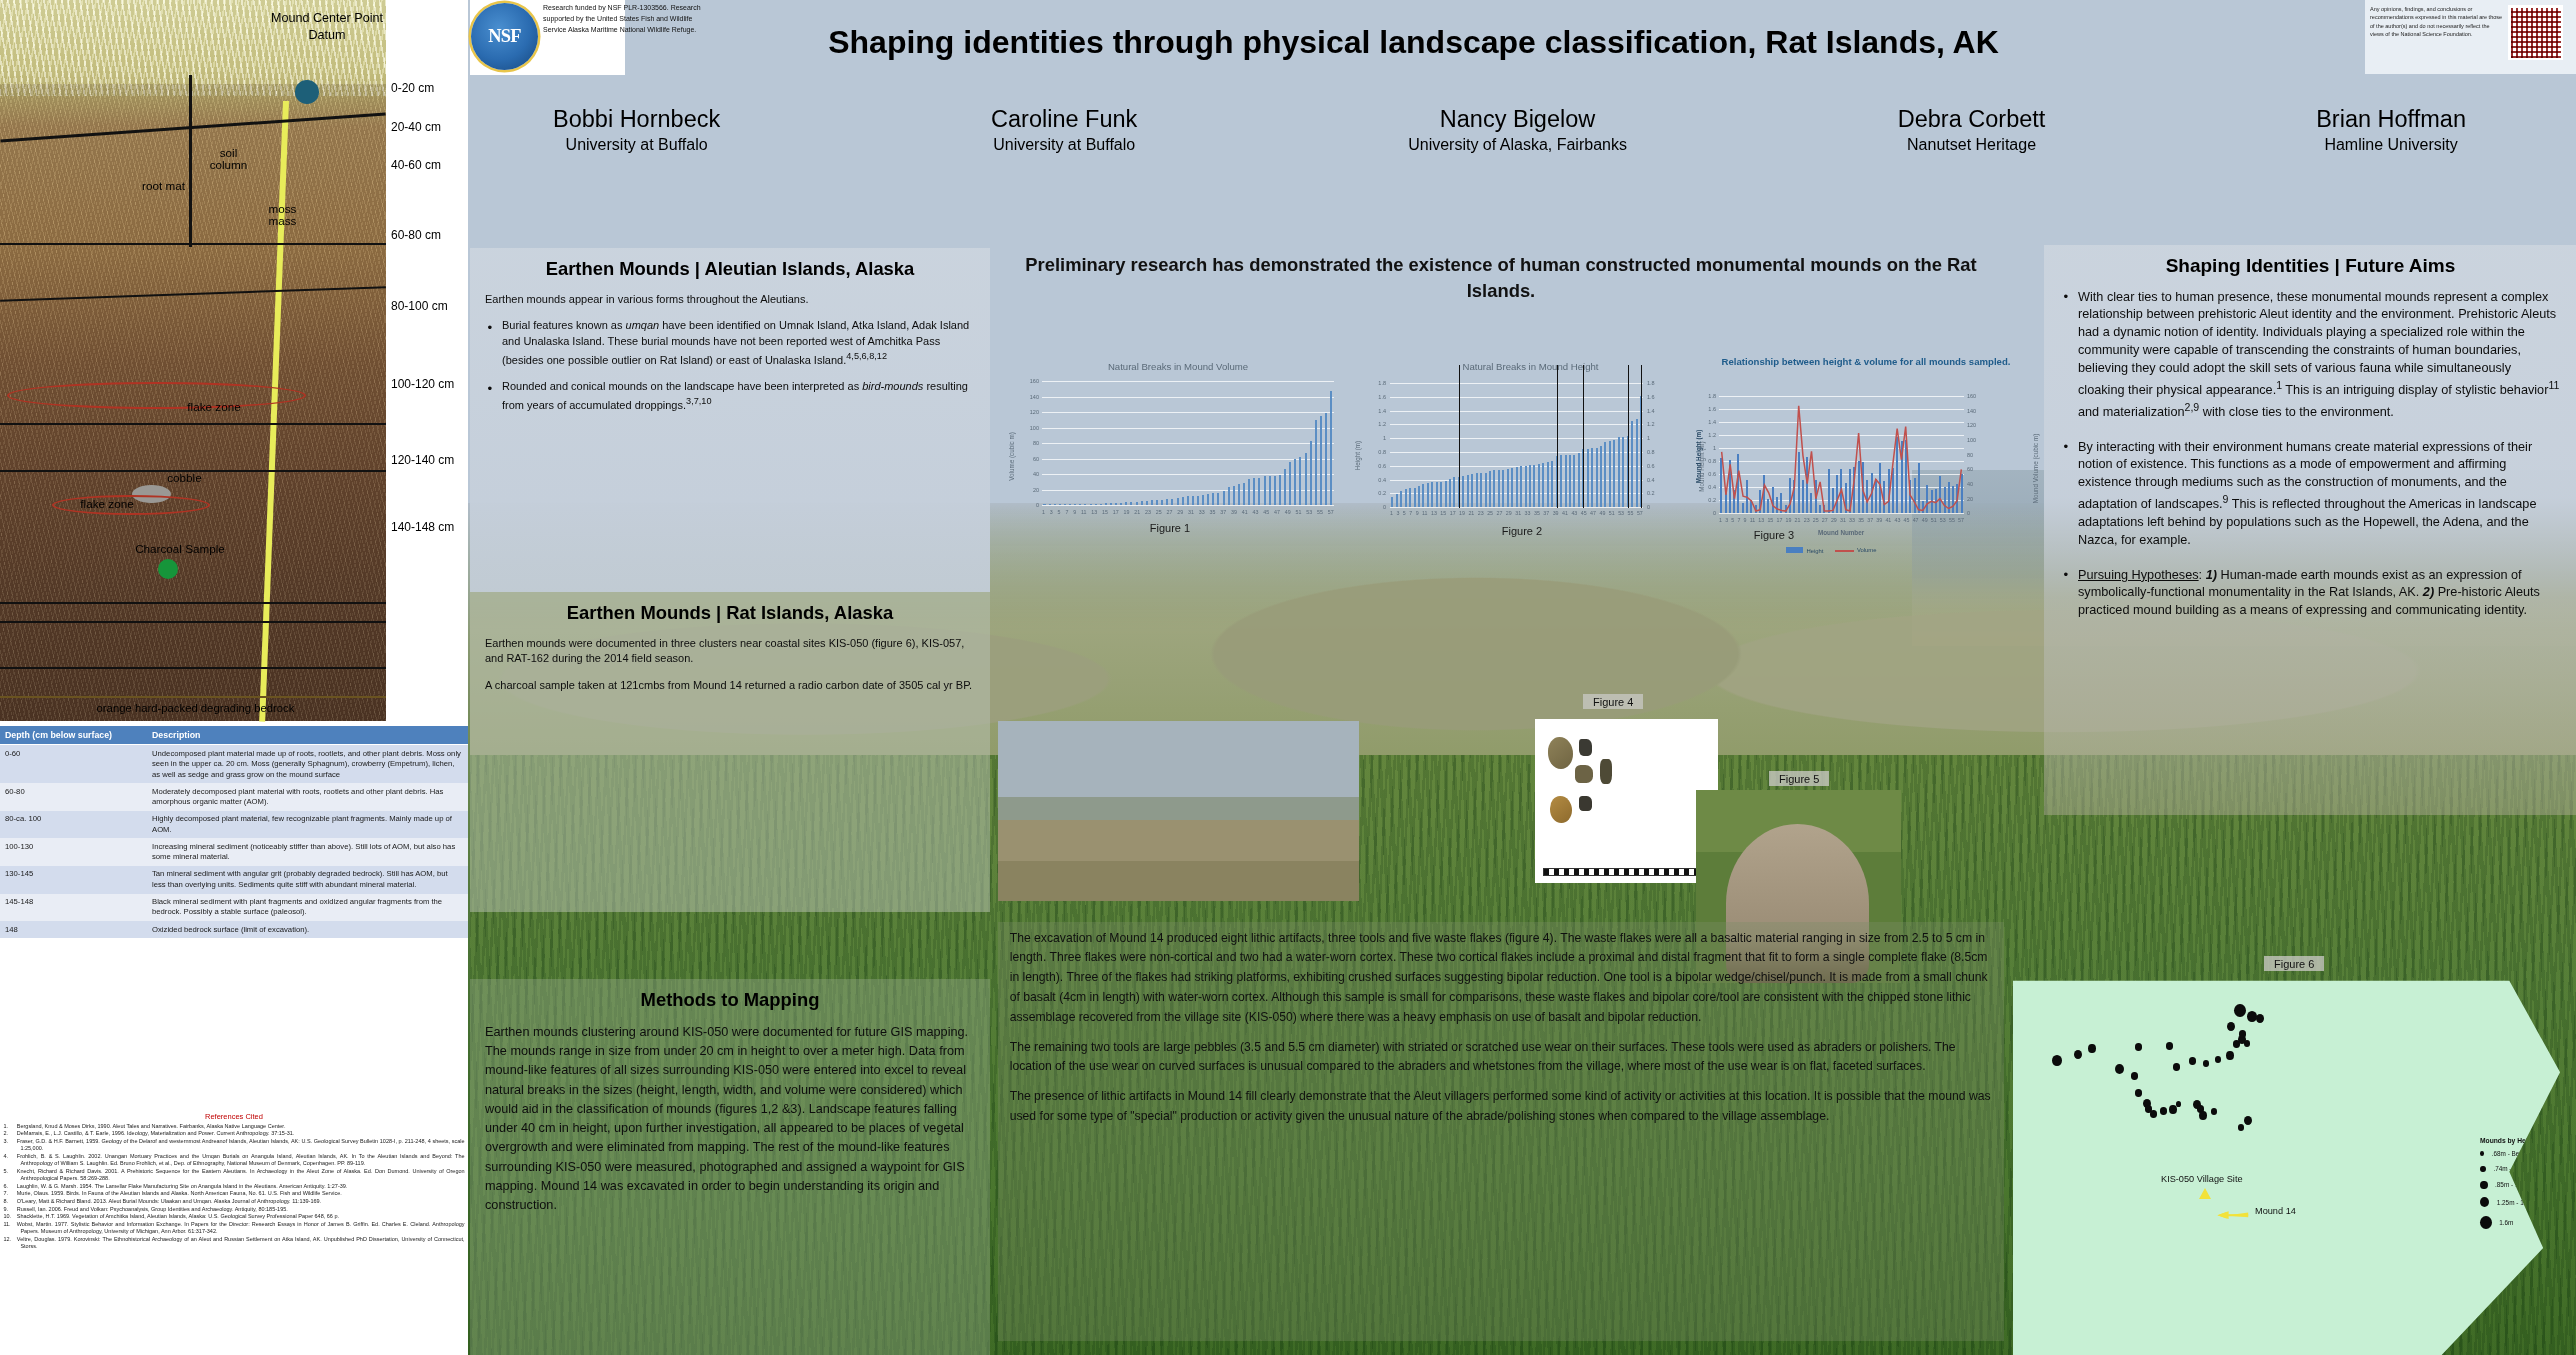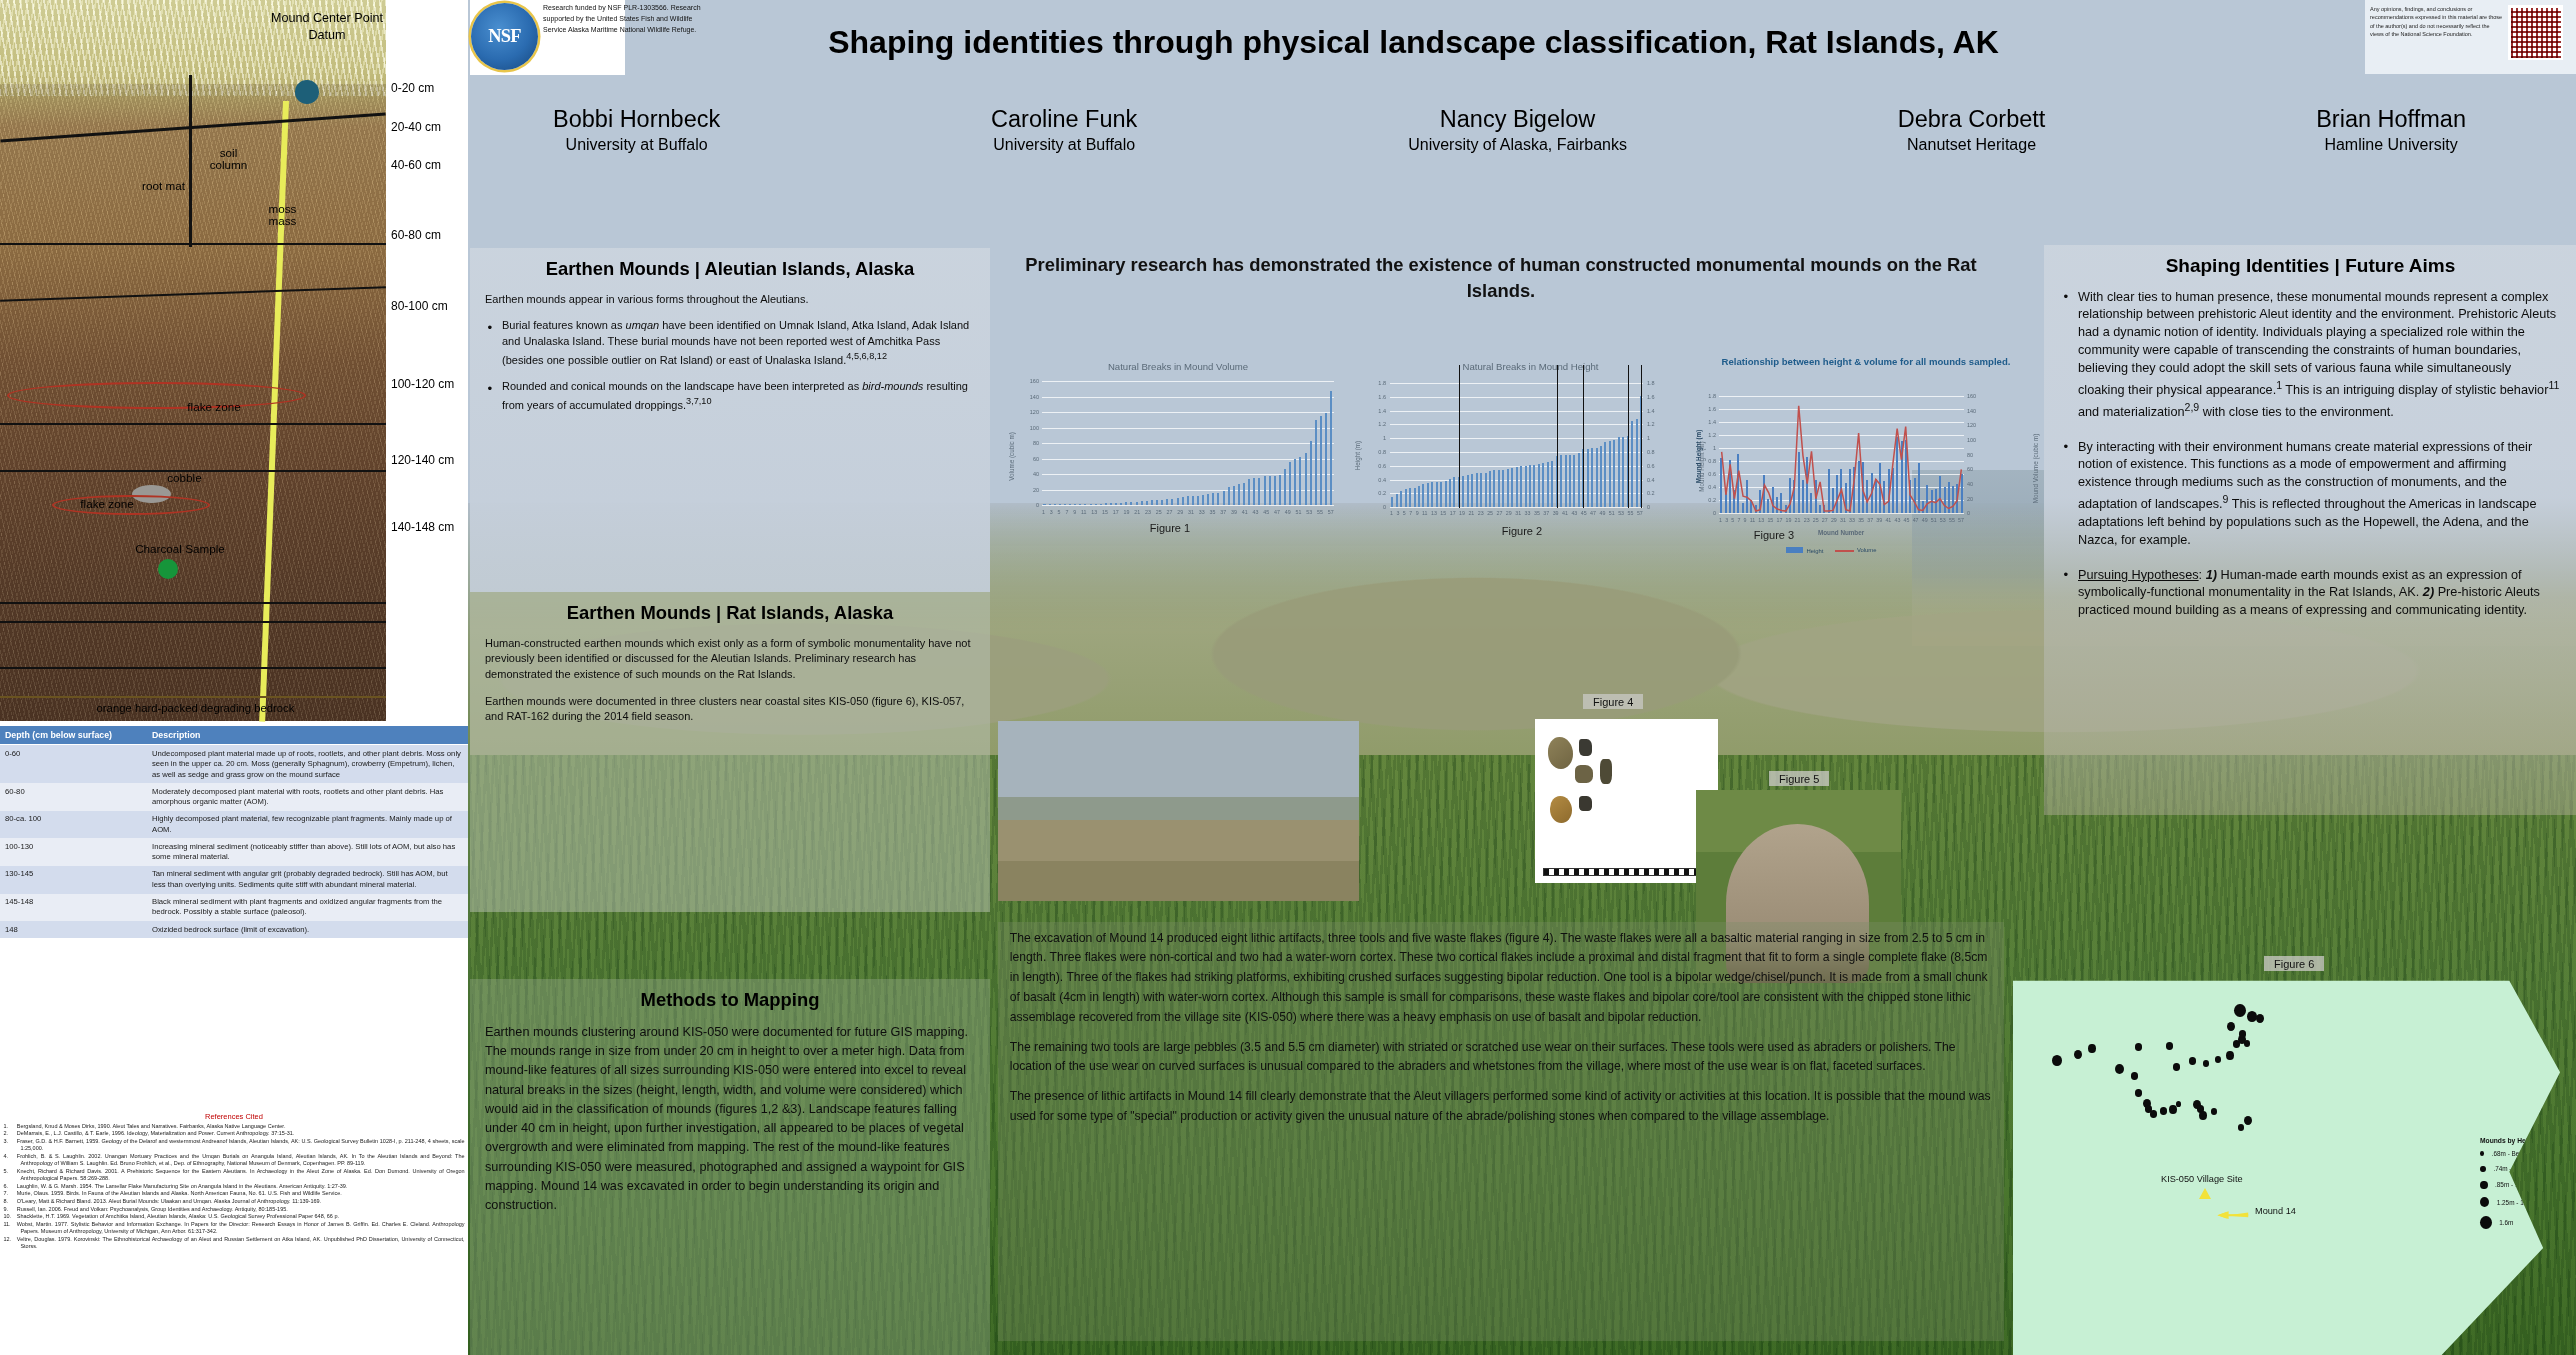--- a/index.html
+++ b/index.html
@@ -495,22 +495,22 @@
   <h2>Earthen Mounds | Aleutian Islands, Alaska</h2>
   <p>Earthen mounds appear in various forms throughout the Aleutians.</p>
   <ul>
     <li>Burial features known as <span class="it">umqan</span> have been identified on Umnak Island, Atka Island, Adak Island and Unalaska Island. These burial mounds have not been reported west of Amchitka Pass (besides one possible outlier on Rat Island) or east of Unalaska Island.<sup>4,5,6,8,12</sup></li>
     <li>Rounded and conical mounds on the landscape have been interpreted as <span class="it">bird-mounds</span> resulting from years of accumulated droppings.<sup>3,7,10</sup></li>
   </ul>
 </div>
 
 <div class="panel" id="p-rat">
   <h2>Earthen Mounds | Rat Islands, Alaska</h2>
-  <p>Human-constructed earthen mounds which exist only as a form of symbolic monumentality have not previously been identified or discussed for the Aleutian Islands. Preliminary research has demonstrated the existence of such mounds on the Rat Islands.</p>
   <p>Earthen mounds were documented in three clusters near coastal sites KIS-050 (figure 6), KIS-057, and RAT-162 during the 2014 field season.</p>
+  <p>A charcoal sample taken at 121cmbs from Mound 14 returned a radio carbon date of 3505 cal yr BP.</p>
 </div>
 
 <div class="panel" id="p-methods">
   <h2>Methods to Mapping</h2>
   <p>Earthen mounds clustering around KIS-050 were documented for future GIS mapping. The mounds range in size from under 20 cm in height to over a meter high. Data from mound-like features of all sizes surrounding KIS-050 were entered into excel to reveal natural breaks in the sizes (height, length, width, and volume were considered) which would aid in the classification of mounds (figures 1,2 &amp;3).  Landscape features falling under 40 cm in height, upon further investigation, all appeared to be places of vegetal overgrowth and were eliminated from mapping.  The rest of the mound-like features surrounding KIS-050 were measured, photographed and assigned a waypoint for GIS mapping. Mound 14 was excavated in order to begin understanding its origin and construction.</p>
 </div>
 
 <div class="panel" id="p-future">
   <h2>Shaping Identities | Future Aims</h2>
   <ul>

